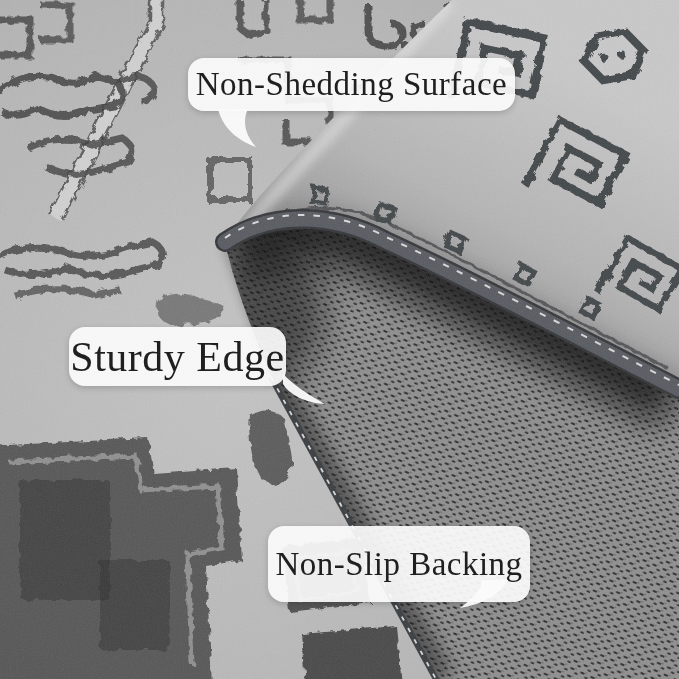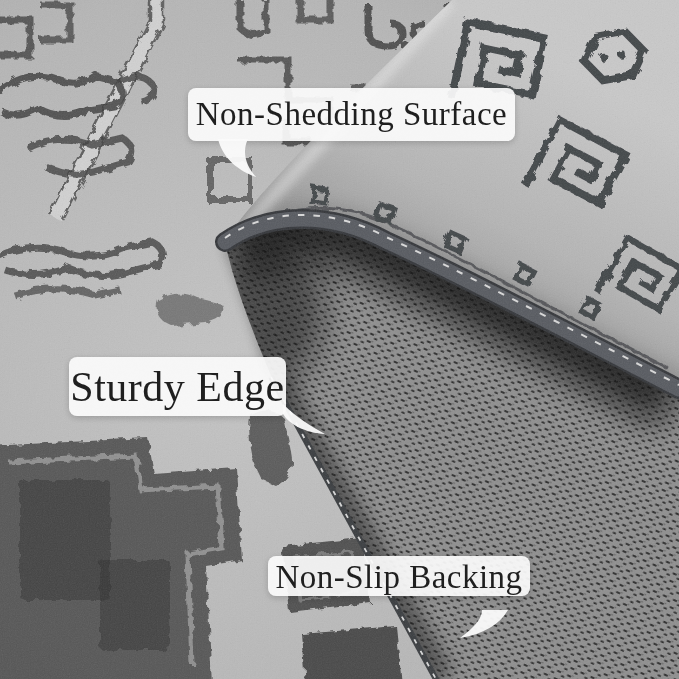--- a/index.html
+++ b/index.html
@@ -7,32 +7,31 @@
     position: relative;
     width: 679px;
     height: 679px;
     overflow: hidden;
     font-family: "Liberation Serif", serif;
   }
   .stage > svg.scene { position: absolute; left: 0; top: 0; }
   .bubble {
     position: absolute;
     background: rgba(251,251,251,0.93);
-    border-radius: 8px;
+    border-radius: 16px;
     display: flex;
     align-items: center;
     justify-content: center;
     color: #1f1f1f;
     box-shadow: 0 2px 6px rgba(0,0,0,0.18);
-    margin-top: 30px;
   }
   .bubble .tail { position: absolute; pointer-events: none; }
   .b1 { left: 188px; top: 58px;  width: 327px; height: 53px; font-size: 33px; }
   .b2 { left: 69px;  top: 327px; width: 217px; height: 59px; font-size: 42px; }
-  .b3 { left: 268px; top: 526px; width: 262px; height: 40px; font-size: 33px; align-items: flex-end; }
+  .b3 { left: 268px; top: 526px; width: 262px; height: 76px; font-size: 33px; }
   .t1 { left: 24px;  top: 51px; }
   .t2 { left: 214px; top: 47px; }
   .t3 { left: 190px; top: 54px; }
   .bubble-text { white-space: nowrap; letter-spacing: 0.5px; }
 </style>
 </head>
 <body>
 
 <div class="stage">
 

